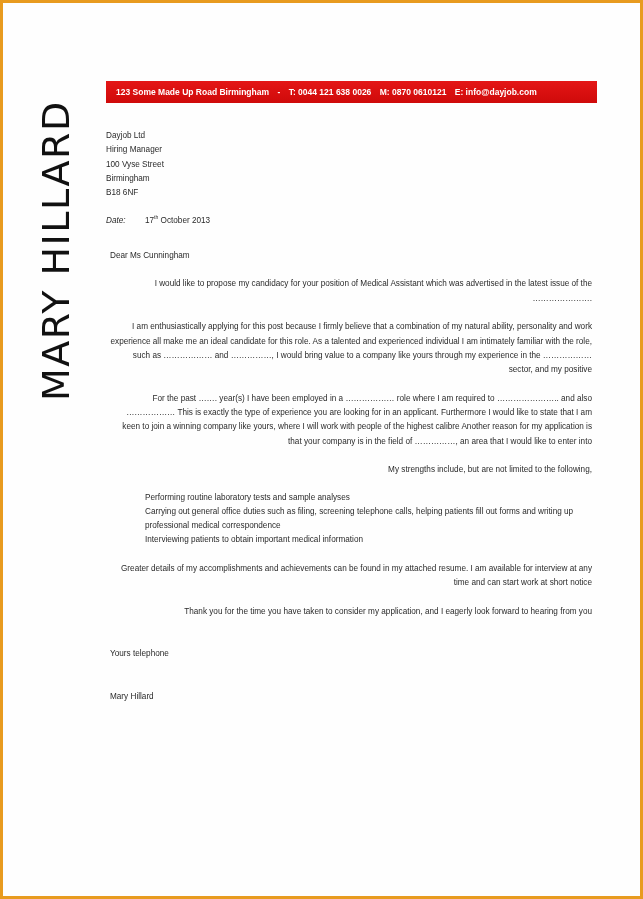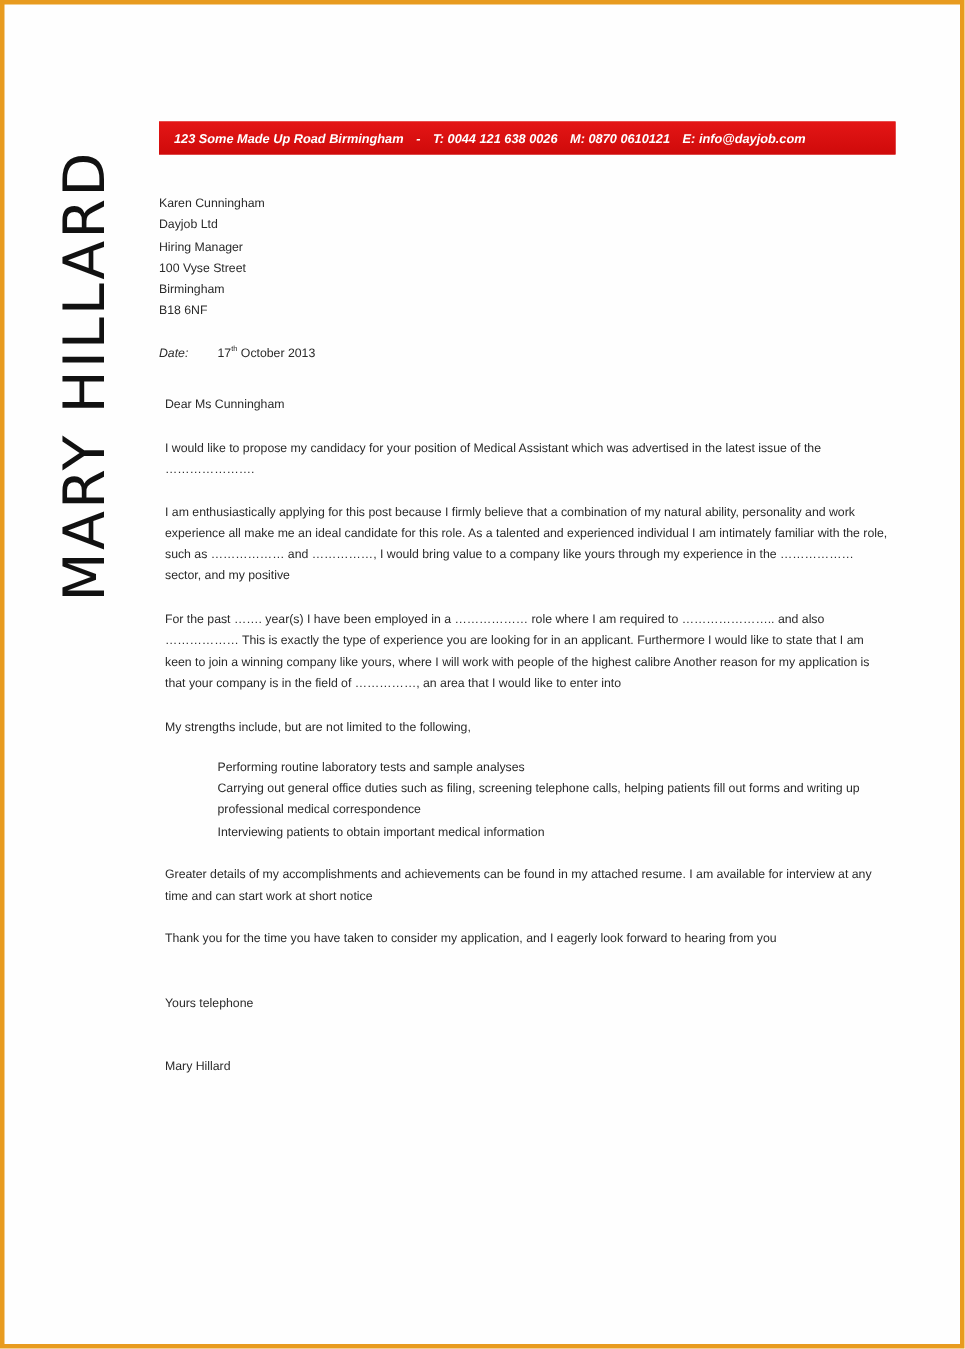--- a/index.html
+++ b/index.html
@@ -25,34 +25,33 @@
     white-space: nowrap;
     line-height: 1;
   }
   .contact-bar {
     position: absolute; left: 103px; top: 78px; width: 491px; height: 22px;
     background: #d90f0f;
     background-image: linear-gradient(180deg, #e41616 0%, #cf0a0a 100%);
     box-sizing: border-box; padding-left: 10px;
     color: #fff; font-size: 8.5px; font-weight: bold; line-height: 22px;
     white-space: nowrap;
-    font-style: italic;
   }
   .contact-bar span { margin-right: 6px; }
   .letter {
     position: absolute; left: 103px; top: 126px; width: 490px;
     font-size: 8.2px; line-height: 14.3px; color: #2a2a2a;
   }
   .recipient div { height: 14.3px; }
   .date-line { margin-top: 14px; }
   .date-line .date-label { display: inline-block; width: 39px; font-style: italic; }
   .date-line sup { font-size: 5px; vertical-align: 4px; line-height: 0; }
   .para { margin: 4px; }
   .greeting { margin-top: 20px; }
-  .gap { margin-top: 14.3px; }
+  .gap { margin-top: 14.3px; text-align: right; }
   .strengths { margin: 13px 0 0 39px; padding: 0; list-style: none; }
   .strengths li { margin: 0; }
   .signoff { margin-top: 14.3px; }
   .signature { margin-top: 28.6px; }
 </style>
 </head>
 <body>
 
 <div class="frame">
 
@@ -61,21 +60,20 @@
   <div class="contact-bar">
     <span>123 Some Made Up Road Birmingham</span>
     <span>-</span>
     <span>T: 0044 121 638 0026</span>
     <span>M: 0870 0610121</span>
     <span>E: info@dayjob.com</span>
   </div>
 
   <div class="letter">
     <div class="recipient">
-      <div>Karen Cunningham</div>
       <div>Dayjob Ltd</div>
       <div>Hiring Manager</div>
       <div>100 Vyse Street</div>
       <div>Birmingham</div>
       <div>B18 6NF</div>
     </div>
 
     <div class="date-line">
       <span class="date-label">Date:</span><span>17</span><sup>th</sup> <span>October 2013</span>
     </div>

